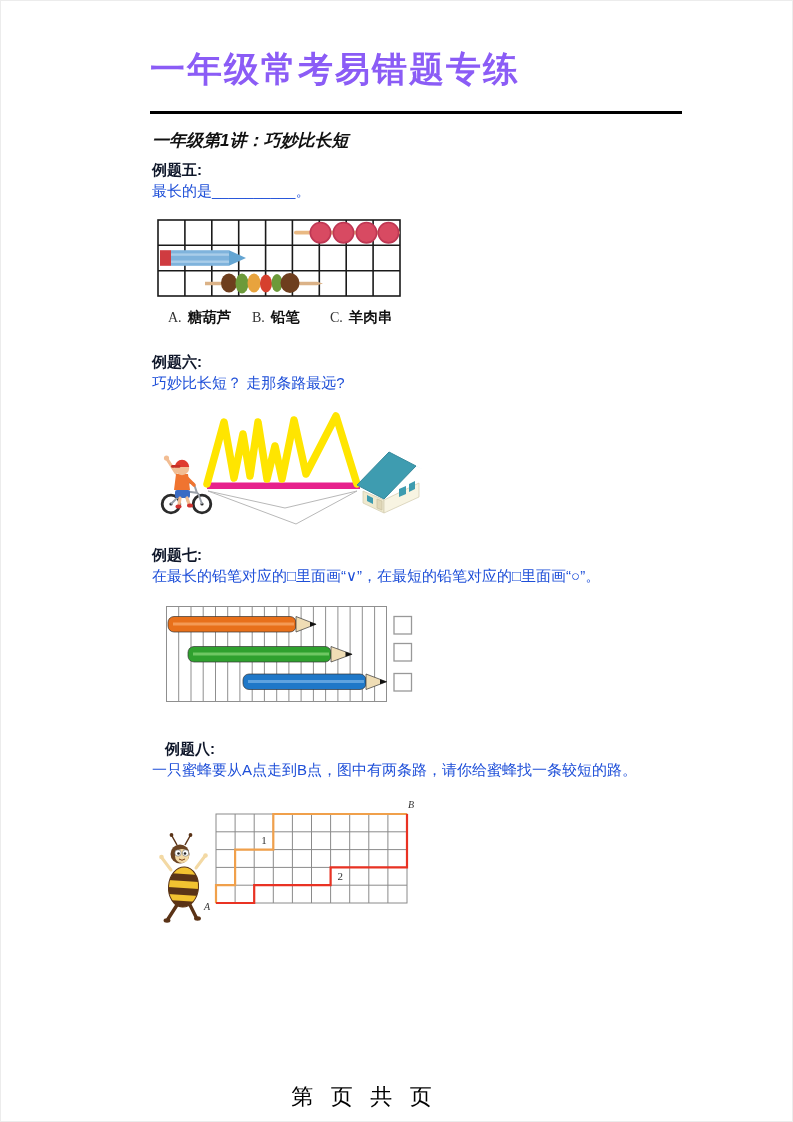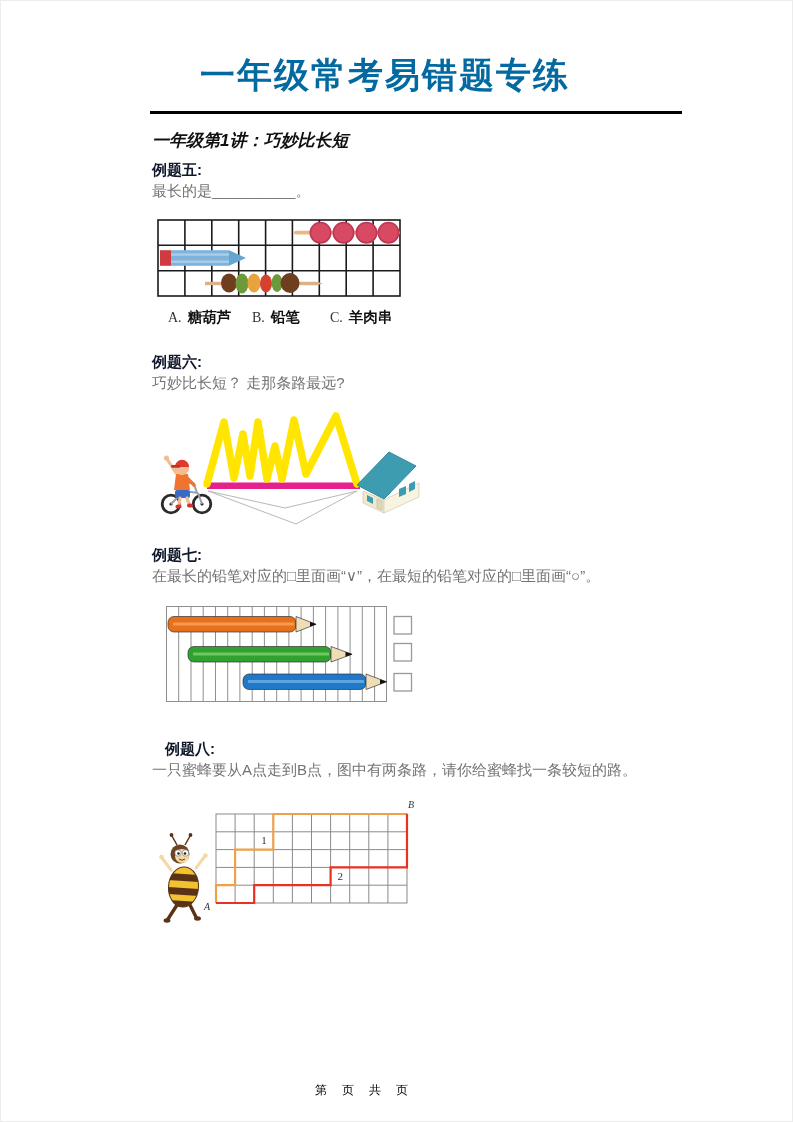--- a/index.html
+++ b/index.html
@@ -2,33 +2,33 @@
 <html><head>
 <meta charset="utf-8">
 <style>
   html,body{margin:0;padding:0;background:#fff;}
   .page{
     position:relative;width:793px;height:1122px;background:#ffffff;
     font-family:"Liberation Sans","DejaVu Sans",sans-serif;color:#1a1a1a;
     overflow:hidden;box-shadow:inset 0 0 0 1px #ececec;
   }
   .abs{position:absolute;}
-  .doc-title{left:150px;top:52px;width:470px;text-align:center;
-    font-size:35px;font-weight:700;letter-spacing:2px;color:#0369a1;}
+  .doc-title{left:150px;top:46px;width:470px;text-align:left;
+    font-size:35px;font-weight:700;letter-spacing:2px;color:#8b5cf6;}
   .rule{left:150px;top:111px;width:532px;height:3px;background:#000;}
   .section-heading{left:152px;top:129px;font-size:17px;font-weight:700;color:#111;font-style:italic;}
   .ex-heading{font-size:15px;font-weight:700;color:#0f172a;}
-  .ex-question{font-size:15px;color:#737373;text-align:right;}
+  .ex-question{font-size:15px;color:#1d4ed8;text-align:right;}
   .options{left:152px;top:308px;width:420px;height:24px;}
   .opt{position:absolute;top:0;white-space:nowrap;}
   .opt .letter{font-family:"Liberation Serif","DejaVu Serif",serif;font-size:14px;color:#333;margin-right:6px;}
   .opt .lab{font-size:14.5px;font-weight:700;color:#111;margin-top:48px;}
   .footer{left:0;top:1082px;width:729px;text-align:center;
     font-family:"Liberation Serif","DejaVu Serif",serif;
-    font-size:12px;color:#000;letter-spacing:6px;}
+    font-size:22px;color:#000;letter-spacing:6px;}
   svg text.fig-label{font-family:"Liberation Serif","DejaVu Serif",serif;}
 </style>
 </head>
 <body>
 
 <div class="page">
 
   <div class="abs doc-title">一年级常考易错题专练</div>
   <div class="abs rule"></div>
   <div class="abs section-heading">一年级第1讲：巧妙比长短</div>

